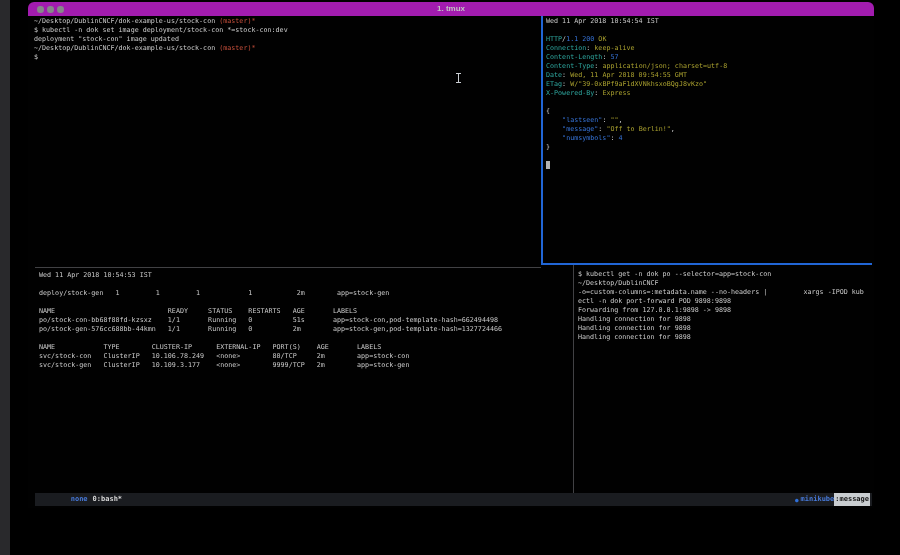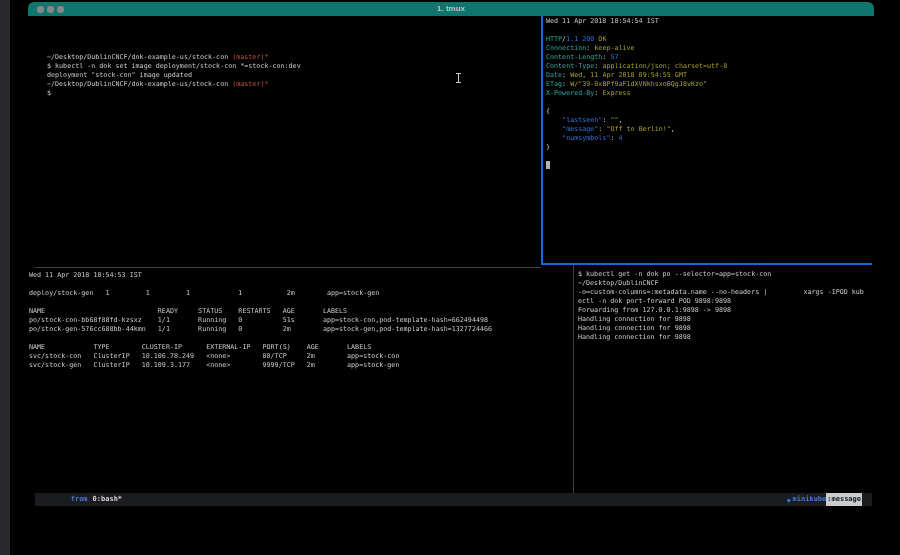--- a/index.html
+++ b/index.html
@@ -1,21 +1,21 @@
 <!DOCTYPE html>
 <html><head>
 <meta charset="utf-8">
 <style>
   html,body{margin:0;padding:0;background:#000;}
   .stage{position:relative;width:900px;height:555px;background:#000;overflow:hidden;
          font-family:"DejaVu Sans Mono",monospace;}
   .desktop-strip{position:absolute;left:0;top:0;width:10px;height:555px;background:#29292c;}
   .window{position:absolute;left:28px;top:2px;width:846px;height:506px;background:#010101;
           border-radius:6px 6px 0 0;}
-  .titlebar{position:absolute;left:0;top:0;width:100%;height:14px;background:#0f766e;
+  .titlebar{position:absolute;left:0;top:0;width:100%;height:14px;background:#a21caf;
             border-radius:6px 6px 0 0;}
   .lights{position:absolute;left:9px;top:4px;display:flex;gap:3.5px;}
   .light{width:6.5px;height:6.5px;border-radius:50%;background:#87878a;}
   .wtitle{position:absolute;left:0;top:0;width:100%;height:14px;line-height:14px;text-align:center;
           font-family:"Liberation Sans",sans-serif;font-size:8px;font-weight:700;color:#c2c2c4;}
   .pane{position:absolute;font-size:6.7px;line-height:9px;color:#cccccc;}
   .tline{white-space:pre;height:9px;line-height:9px;}
   .c-w{color:#cccccc;}
   .c-teal{color:#2fa8a0;}
   .c-blue{color:#3774d8;}
@@ -24,21 +24,21 @@
   .cursor{background:#b2b2b2;}
   .div-v-active{position:absolute;width:2px;background:#2166d6;}
   .div-h-active{position:absolute;height:2px;background:#2166d6;}
   .div-v-idle{position:absolute;width:1px;background:#414144;}
   .div-h-idle{position:absolute;height:1px;background:#414144;}
   .statusbar{position:absolute;left:7px;top:491px;width:837px;height:13px;background:#1a1c20;
              font-size:7px;line-height:13px;display:flex;justify-content:space-between;align-items:center;}
   .sb-left{padding-left:2px;white-space:pre;}
   .sb-session{color:#4779d8;font-weight:700;}
   .sb-window{color:#d6d6d6;font-weight:700;margin-left:5px;}
-  .sb-right{padding-right:10px;white-space:pre;display:flex;align-items:center;}
+  .sb-right{padding-right:2px;white-space:pre;display:flex;align-items:center;}
   .kube-icon{color:#2f6fd8;font-size:6px;margin-right:2px;}
   .kube-ctx{color:#4779d8;font-weight:700;}
   .kube-ns{background:#c9cdd0;color:#151515;font-weight:700;padding:0 1px;}
   .ibeam{position:absolute;left:456px;top:73px;width:5px;height:10px;}
   .ibeam .stem{position:absolute;left:2px;top:0;width:1.4px;height:10px;background:#c9cdd2;}
   .ibeam .cap{position:absolute;left:0;width:5px;height:1.4px;background:#c9cdd2;}
   .ibeam .cap.top{top:0;} .ibeam .cap.bot{bottom:0;}
 </style>
 </head>
 <body>
@@ -49,21 +49,21 @@
   <div class="window">
     <div class="titlebar">
       <div class="lights">
         <div class="light"></div>
         <div class="light"></div>
         <div class="light"></div>
       </div>
       <div class="wtitle">1. tmux</div>
     </div>
 
-    <div class="pane" style="left:19px;top:15px;width:506px;height:246px;margin-top:36px;">
+    <div class="pane" style="left:6px;top:15px;width:506px;height:246px;">
         <div class="tline"><span class="c-w">~/Desktop/DublinCNCF/dok-example-us/stock-con </span><span class="c-red">(master)*</span></div>
         <div class="tline"><span class="c-w">$ kubectl -n dok set image deployment/stock-con *=stock-con:dev</span></div>
         <div class="tline"><span class="c-w">deployment "stock-con" image updated</span></div>
         <div class="tline"><span class="c-w">~/Desktop/DublinCNCF/dok-example-us/stock-con </span><span class="c-red">(master)*</span></div>
         <div class="tline"><span class="c-w">$</span></div>
       </div>
 
     <div class="pane" style="left:518px;top:15px;width:326px;height:246px;">
         <div class="tline"><span class="c-w">Wed 11 Apr 2018 10:54:54 IST</span></div>
         <div class="tline"><span class="c-w"></span></div>
@@ -77,21 +77,21 @@
         <div class="tline"><span class="c-w"></span></div>
         <div class="tline"><span class="c-w">{</span></div>
         <div class="tline"><span class="c-w">    </span><span class="c-blue">"lastseen"</span><span class="c-w">: </span><span class="c-yellow">""</span><span class="c-w">,</span></div>
         <div class="tline"><span class="c-w">    </span><span class="c-blue">"message"</span><span class="c-w">: </span><span class="c-yellow">"Off to Berlin!"</span><span class="c-w">,</span></div>
         <div class="tline"><span class="c-w">    </span><span class="c-blue">"numsymbols"</span><span class="c-w">: </span><span class="c-blue">4</span></div>
         <div class="tline"><span class="c-w">}</span></div>
         <div class="tline"><span class="c-w"></span></div>
         <div class="tline"><span class="c-w cursor"> </span></div>
       </div>
 
-    <div class="pane" style="left:1px;top:269px;width:538px;height:220px;">
+    <div class="pane" style="left:11px;top:269px;width:538px;height:220px;">
         <div class="tline"><span class="c-w">Wed 11 Apr 2018 10:54:53 IST</span></div>
         <div class="tline"><span class="c-w"></span></div>
         <div class="tline"><span class="c-w">deploy/stock-gen   1         1         1            1           2m        app=stock-gen</span></div>
         <div class="tline"><span class="c-w"></span></div>
         <div class="tline"><span class="c-w">NAME                            READY     STATUS    RESTARTS   AGE       LABELS</span></div>
         <div class="tline"><span class="c-w">po/stock-con-bb68f88fd-kzsxz    1/1       Running   0          51s       app=stock-con,pod-template-hash=662494498</span></div>
         <div class="tline"><span class="c-w">po/stock-gen-576cc688bb-44kmn   1/1       Running   0          2m        app=stock-gen,pod-template-hash=1327724466</span></div>
         <div class="tline"><span class="c-w"></span></div>
         <div class="tline"><span class="c-w">NAME            TYPE        CLUSTER-IP      EXTERNAL-IP   PORT(S)    AGE       LABELS</span></div>
         <div class="tline"><span class="c-w">svc/stock-con   ClusterIP   10.106.78.249   &lt;none&gt;        80/TCP     2m        app=stock-con</span></div>
@@ -109,21 +109,21 @@
         <div class="tline"><span class="c-w">Handling connection for 9898</span></div>
       </div>
 
     <div class="div-v-active" style="left:513px;top:14px;height:249px;"></div>
     <div class="div-h-active" style="left:513px;top:261px;width:331px;"></div>
     <div class="div-h-idle" style="left:7px;top:265px;width:506px;"></div>
     <div class="div-v-idle" style="left:545px;top:263px;height:228px;"></div>
 
     <div class="statusbar">
       <div class="sb-left">
-        <span class="sb-session">from</span><span class="sb-window">0:bash*</span>
+        <span class="sb-session">none</span><span class="sb-window">0:bash*</span>
       </div>
       <div class="sb-right">
         <span class="kube-icon">●</span>
         <span class="kube-ctx">minikube</span>
         <span class="kube-ns">:message</span>
       </div>
     </div>
   </div>
 
   <div class="ibeam">

